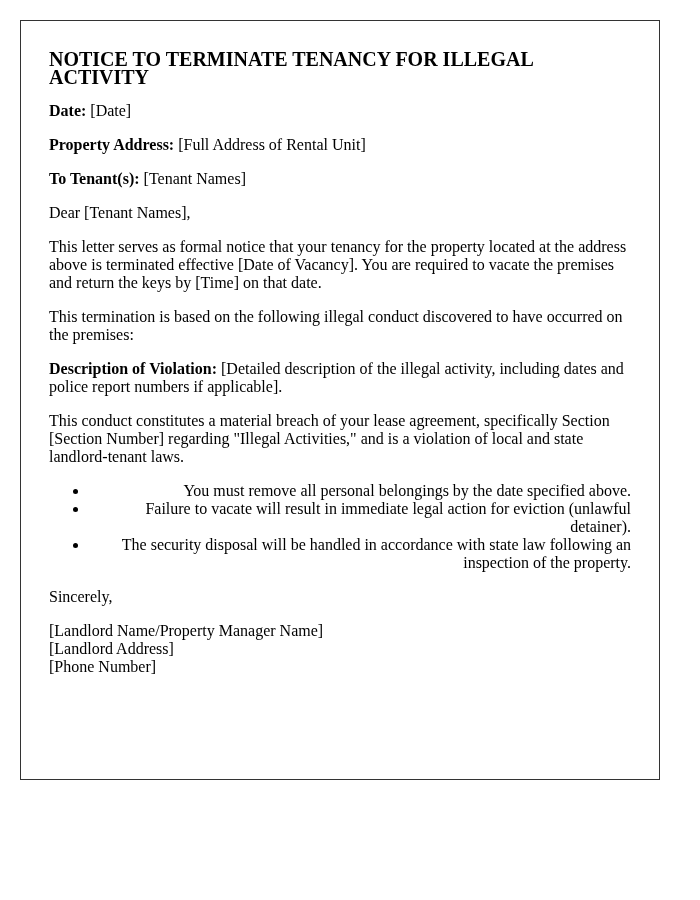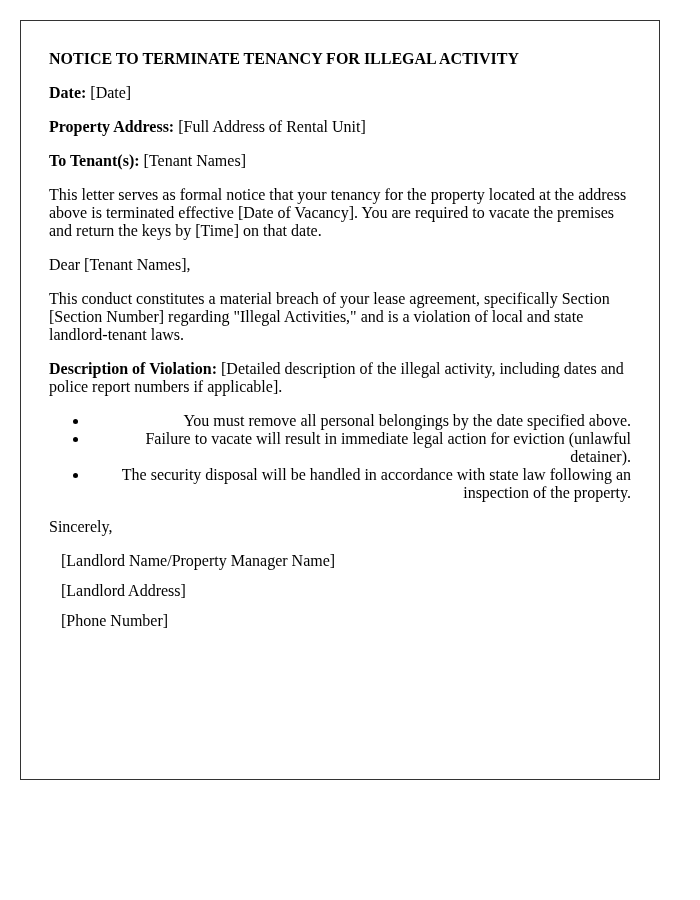--- a/index.html
+++ b/index.html
@@ -21,35 +21,35 @@
       left: 20px;
       top: 20px;
       width: 640px;
       height: 760px;
       border: 1px solid #333333;
       box-sizing: border-box;
       padding: 29px 28px 20px 28px;
     }
     .title {
       font-weight: bold;
-      font-size: 16px;
+      font-size: 20px;
       line-height: 18px;
       margin: 0 0 16px 0;
     }
     p {
       margin: 0 0 16px 0;
     }
     .lbl { font-weight: bold; margin-top: 20px; }
     ul {
       margin: 0 0 16px 0;
       padding-left: 40px;
       text-align: right;
     }
     li { margin: 0; }
-    .sig p { margin: 12px; }
+    .sig p { margin: 0; }
   </style>
 </head>
 <body>
 
 <div class="letter">
   <div class="title">NOTICE TO TERMINATE TENANCY FOR ILLEGAL ACTIVITY</div>
 
   <p>
     <span class="lbl">Date:</span>
     <span>[Date]</span>
@@ -58,31 +58,32 @@
   <p>
     <span class="lbl">Property Address:</span>
     <span>[Full Address of Rental Unit]</span>
   </p>
 
   <p>
     <span class="lbl">To Tenant(s):</span>
     <span>[Tenant Names]</span>
   </p>
 
+  <p>Dear [Tenant Names],</p>
+
   <p>This letter serves as formal notice that your tenancy for the property located at the address above is terminated effective [Date of Vacancy]. You are required to vacate the premises and return the keys by [Time] on that date.</p>
 
-  <p>Dear [Tenant Names],</p>
-
-
-  <p>This conduct constitutes a material breach of your lease agreement, specifically Section [Section Number] regarding "Illegal Activities," and is a violation of local and state landlord-tenant laws.</p>
+  <p>This termination is based on the following illegal conduct discovered to have occurred on the premises:</p>
 
   <p>
     <span class="lbl">Description of Violation:</span>
     <span>[Detailed description of the illegal activity, including dates and police report numbers if applicable].</span>
   </p>
+
+  <p>This conduct constitutes a material breach of your lease agreement, specifically Section [Section Number] regarding "Illegal Activities," and is a violation of local and state landlord-tenant laws.</p>
 
 
   <ul>
     <li>You must remove all personal belongings by the date specified above.</li>
     <li>Failure to vacate will result in immediate legal action for eviction (unlawful detainer).</li>
     <li>The security disposal will be handled in accordance with state law following an inspection of the property.</li>
   </ul>
 
 
   <p>Sincerely,</p>

